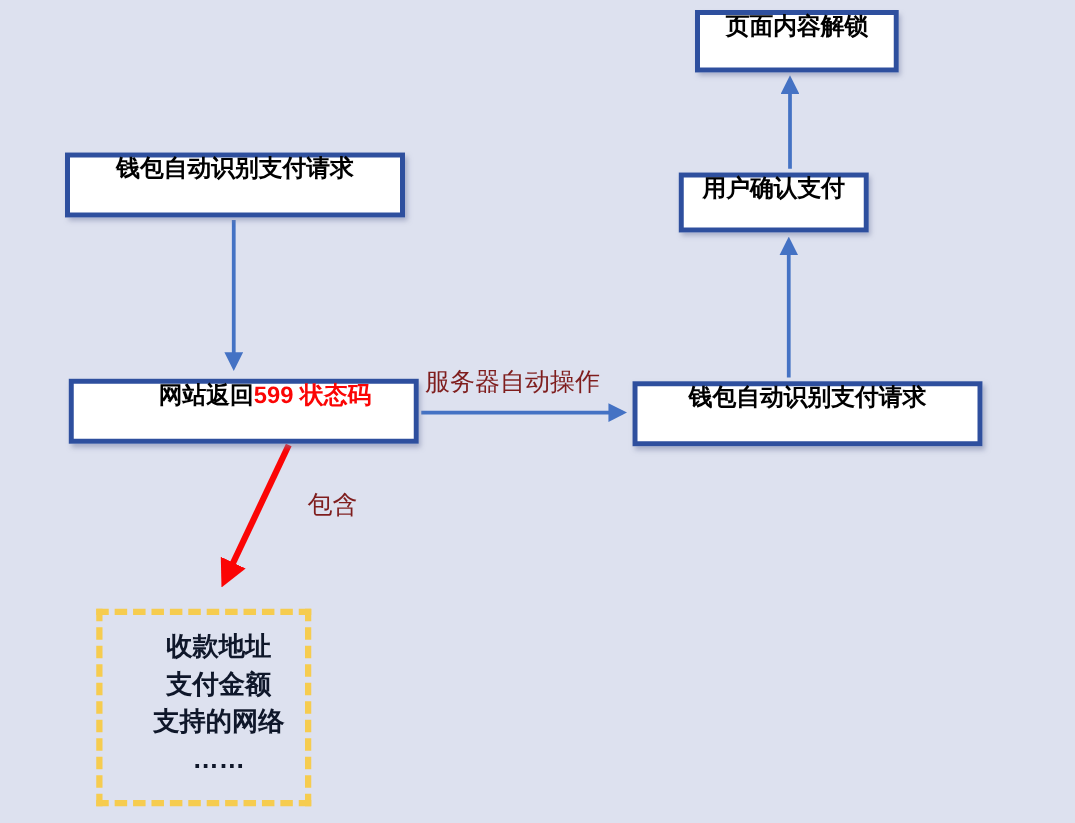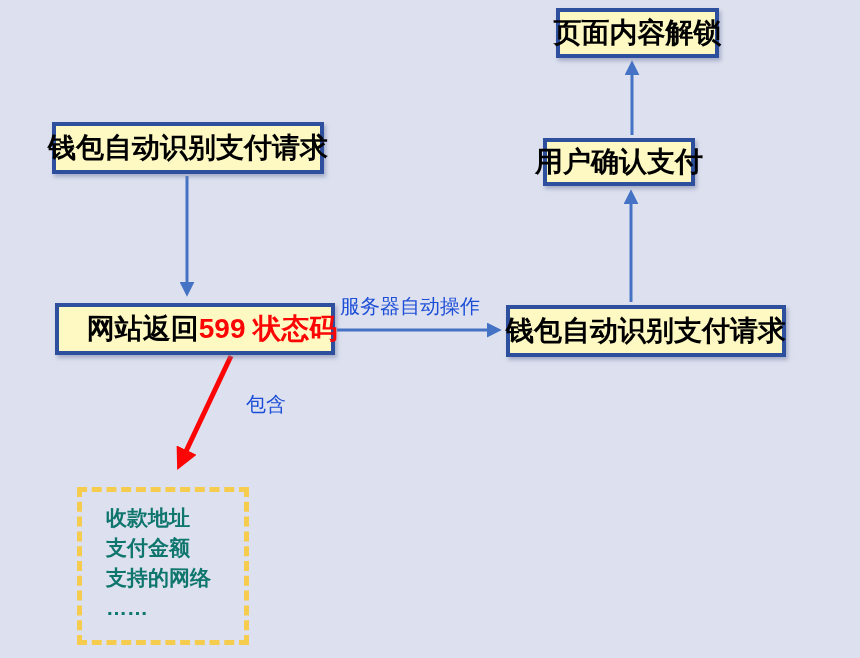--- a/index.html
+++ b/index.html
@@ -10,55 +10,56 @@
     position: relative;
     overflow: hidden;
   }
   .canvas {
     position: absolute;
     left: 0; top: 0;
     width: 860px; height: 658px;
   }
   .node {
     position: absolute;
-    background: #fef9c3;
+    background: #ffffff;
     border: 4px solid #2e4f9e;
     box-shadow: 2px 3px 4px rgba(120,130,165,0.55);
     display: flex;
-    align-items: center;
+    align-items: flex-start;
     justify-content: center;
     font-weight: bold;
-    font-size: 28px;
+    font-size: 19px;
     color: #000;
     white-space: nowrap;
     line-height: 1;
   }
   #node-request  { left: 52px;  top: 122px; width: 272px; height: 52px; }
   #node-402     { left: 55px;  top: 303px; width: 280px; height: 52px; padding-left: 34px; }
   #node-wallet  { left: 506px; top: 305px; width: 280px; height: 52px; }
   #node-confirm { left: 543px; top: 138px; width: 152px; height: 48px; }
   #node-unlock  { left: 556px; top: 8px;   width: 163px; height: 50px; }
   .hl-red { color: #fb0505; }
   .payload-box {
     position: absolute;
     left: 77px; top: 487px;
     width: 172px; height: 158px;
     border: 5px dashed #f6cc4f;
     padding: 11px 0 0 24px;
     font-weight: bold;
     font-size: 21px;
-    color: #0f766e;
+    color: #0f172a;
     line-height: 30px;
     white-space: nowrap;
+    text-align: center;
   }
   .edge-label {
     position: absolute;
     font-size: 20px;
     font-weight: 500;
-    color: #1d4ed8;
+    color: #7f1d1d;
     white-space: nowrap;
     line-height: 1;
   }
   #label-server-op { left: 340px; top: 296px; }
   #label-contains  { left: 211px; top: 394px; margin-left: 35px; }
   svg.arrows { position: absolute; left: 0; top: 0; pointer-events: none; }
 </style>
 </head>
 <body>
 

